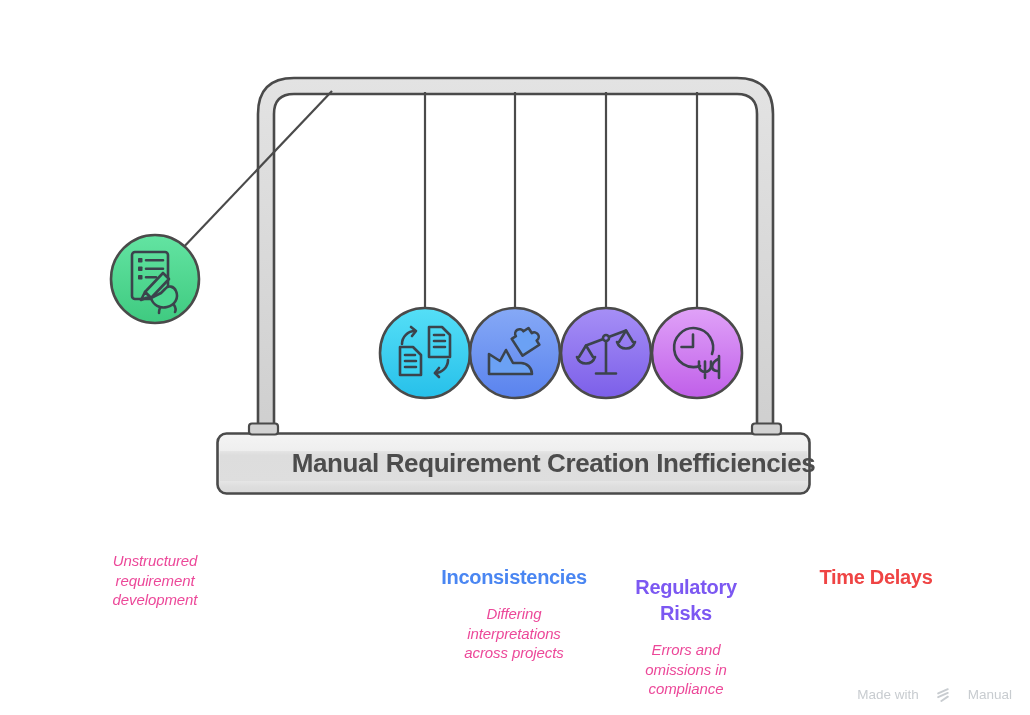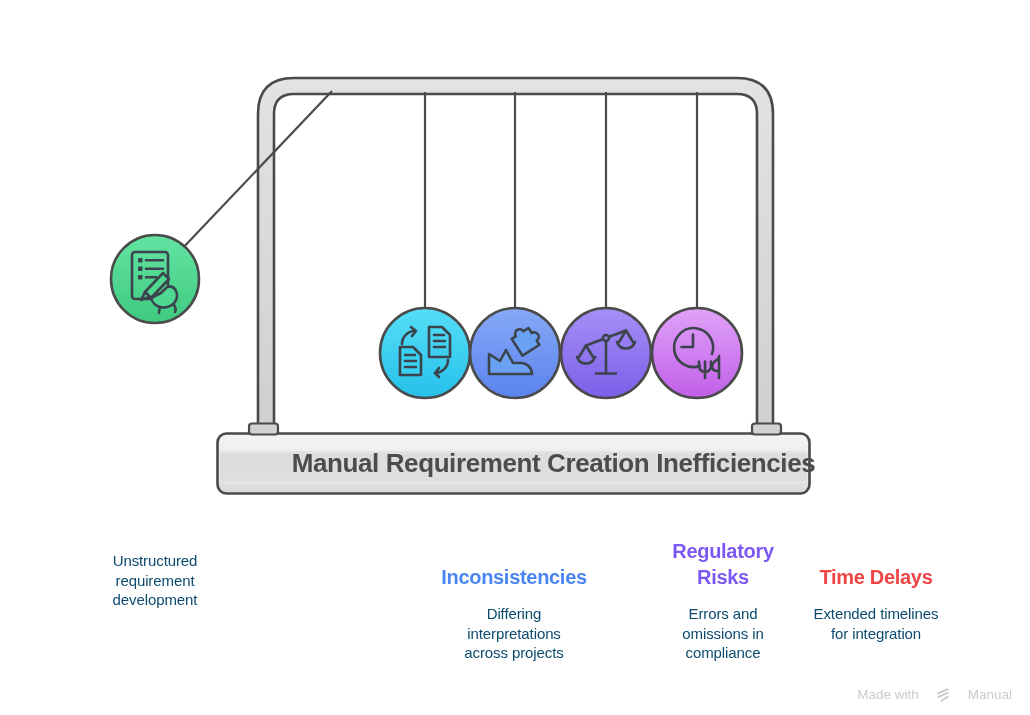--- a/index.html
+++ b/index.html
@@ -13,23 +13,23 @@
     display:flex;align-items:center;justify-content:center;
     font-size:26px;font-weight:700;color:#4c4c4c;letter-spacing:-0.4px;white-space:nowrap;border-radius:13px;
   }
   .columns{position:absolute;top:537px;left:0;width:1030px;height:140px;}
   .col{position:absolute;width:190px;text-align:center;}
   .col .head{
     min-height:53px;display:flex;align-items:flex-end;justify-content:center;
     font-size:20px;line-height:26px;font-weight:700;white-space:pre-line;letter-spacing:-0.3px;
   }
   .col .body{
-    margin-top:14px;font-size:15px;line-height:19.5px;color:#0c4a6e;white-space:pre-line;letter-spacing:-0.1px;
+    margin-top:14px;font-size:15px;line-height:19.5px;color:#ec4899;white-space:pre-line;letter-spacing:-0.1px;font-style:italic;
   }
-  .col1{left:60px;} .col2{left:237px;} .col3{left:419px;} .col4{left:628px;} .col5{left:781px;}
+  .col1{left:60px;} .col2{left:237px;} .col3{left:419px;} .col4{left:591px;margin-top:36px;} .col5{left:781px;}
   .watermark{
     position:absolute;right:18px;bottom:13px;display:flex;align-items:center;gap:17px;
     font-size:13.5px;color:#c8ccd0;text-decoration:none;cursor:pointer;
   }
 </style>
 </head>
 <body>
 
 <div class="stage">
 
@@ -166,22 +166,20 @@
     </div>
     <div class="col col4">
       <div class="head" style="color: rgb(124, 88, 242);">Regulatory
 Risks</div>
       <div class="body">Errors and
 omissions in
 compliance</div>
     </div>
     <div class="col col5">
       <div class="head" style="color: #ef4444;">Time Delays</div>
-      <div class="body">Extended timelines
-for integration</div>
     </div>
   </div>
 
   <div class="watermark">
     <span>Made with</span>
     <svg width="15" height="15" viewBox="0 0 14 14">
       <g stroke="#c8ccd0" stroke-width="1.8" stroke-linecap="round" fill="none">
         <path d="M2,6 L11,2"></path>
           <path d="M2,9.5 L11,5.5"></path>
           <path d="M5,13 L11,9"></path>

